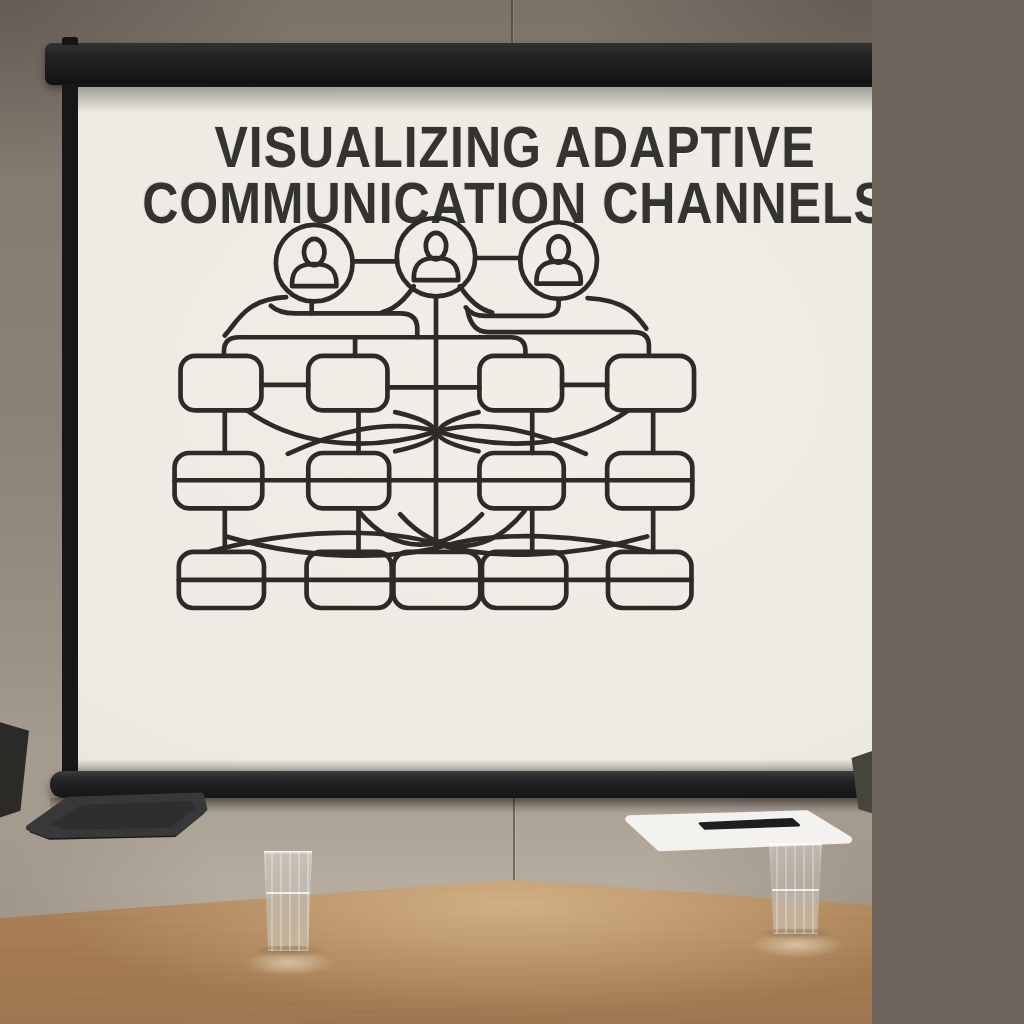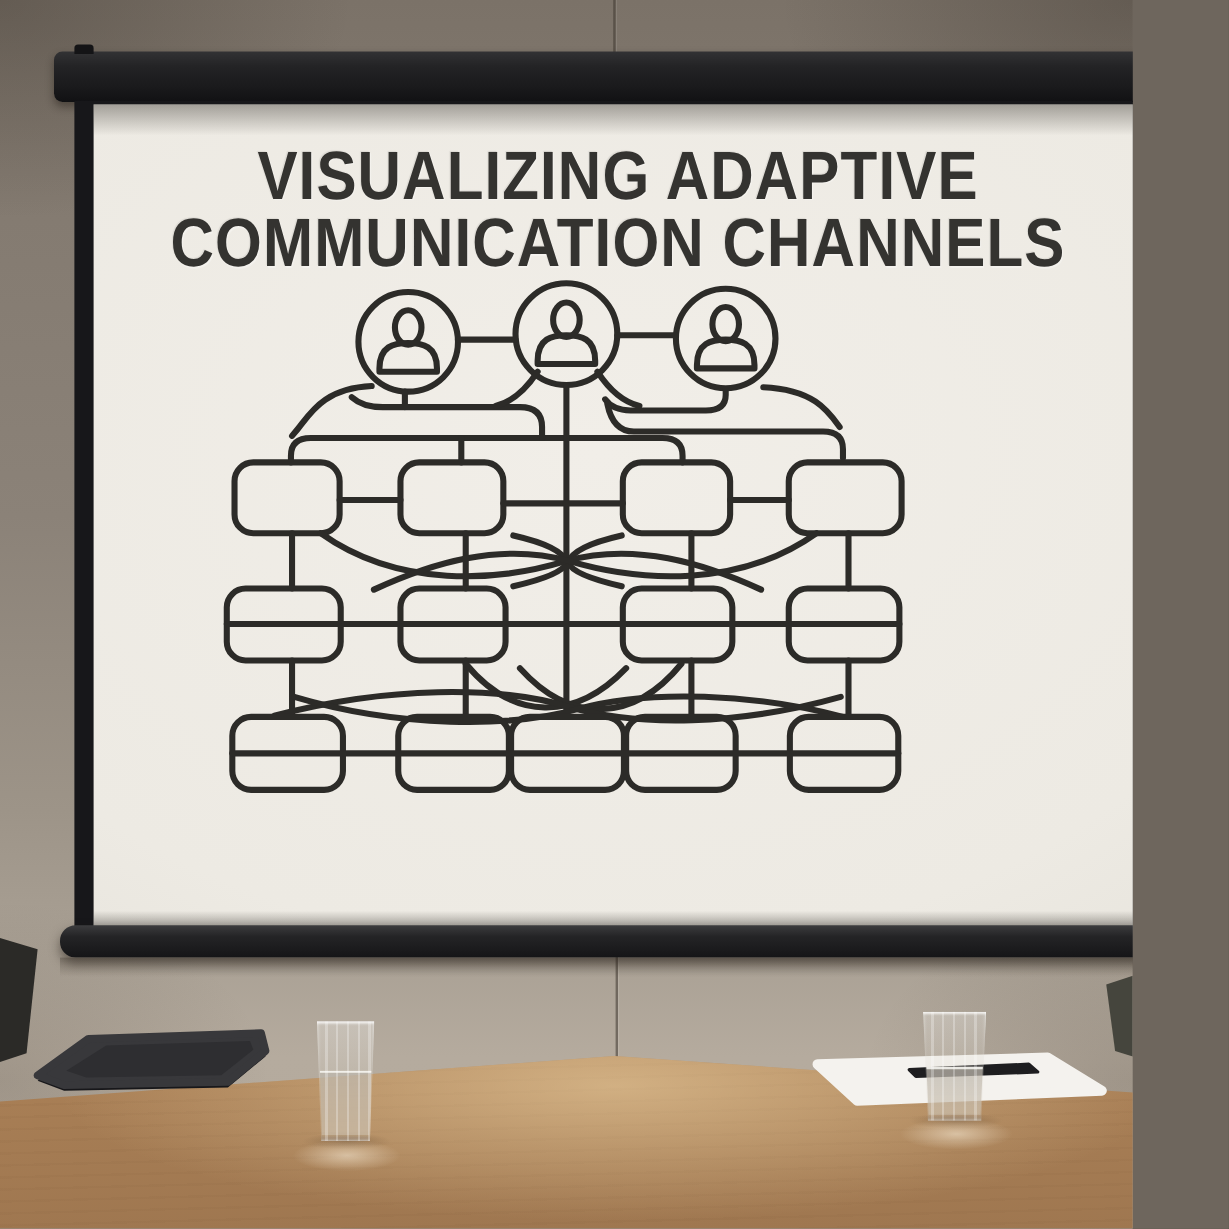--- a/index.html
+++ b/index.html
@@ -1,17 +1,17 @@
 <!DOCTYPE html>
 <html><head>
 <meta charset="utf-8">
 <style>
   html,body{margin:0;padding:0;background:#6e665d;}
   .scene{
-    position:relative;width:944px;height:1024px;overflow:hidden;
+    position:relative;width:872px;height:1024px;overflow:hidden;
     font-family:"Liberation Sans",sans-serif;
   }
   
   .wall{
     position:absolute;inset:0;
     background:linear-gradient(180deg,#7b7268 0%,#847b71 18%,#8b8278 42%,#9d9488 66%,#aaa195 78%,#b5ab9e 86%,#b3a99c 100%);
   }
   .wall-vignette{
     position:absolute;inset:0;
     background:

